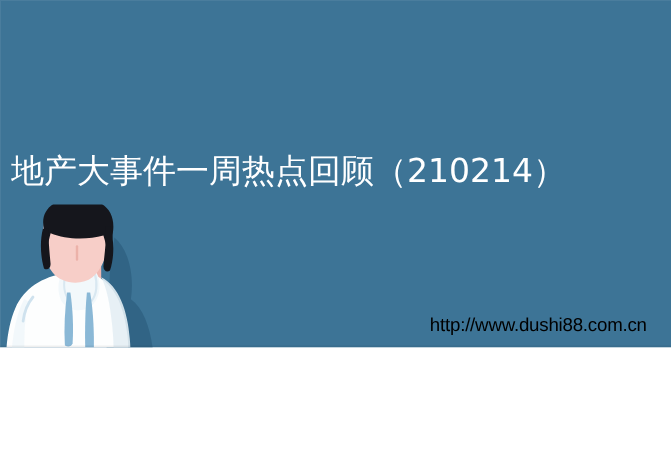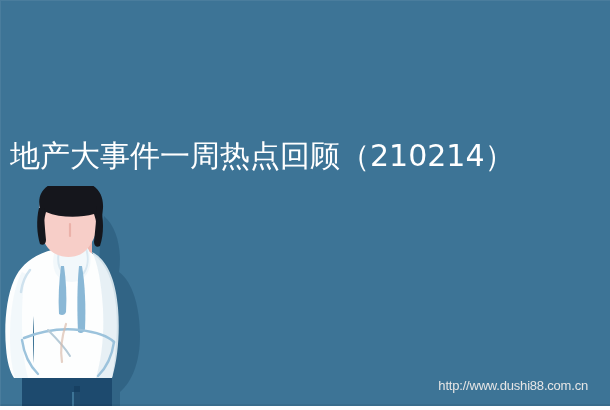--- a/index.html
+++ b/index.html
@@ -7,21 +7,21 @@
     padding: 0;
     background: #ffffff;
   }
   body {
     font-family: "Liberation Sans", sans-serif;
   }
 
   #banner {
     position: relative;
     width: 610px;
-    height: 406px;
+    height: 316px;
     overflow: hidden;
     background: #3d7496;
     box-sizing: border-box;
   }
 
   
   #banner::before {
     content: "";
     position: absolute;
     inset: 0;
@@ -45,23 +45,23 @@
     font-family: "DejaVu Sans", "Liberation Sans", sans-serif;
     font-weight: 400;
     z-index: 30;
   }
 
   
   #watermark {
     position: absolute;
     right: 22px;
     bottom: 12px;
-    font-size: 13px;
+    font-size: 17px;
     line-height: 16px;
-    color: #e5e5e5;
+    color: #000000;
     white-space: nowrap;
     font-family: "Liberation Sans", sans-serif;
     letter-spacing: -0.2px;
     z-index: 30;
   }
 
   
   #figure {
     position: absolute;
     left: 0px;

